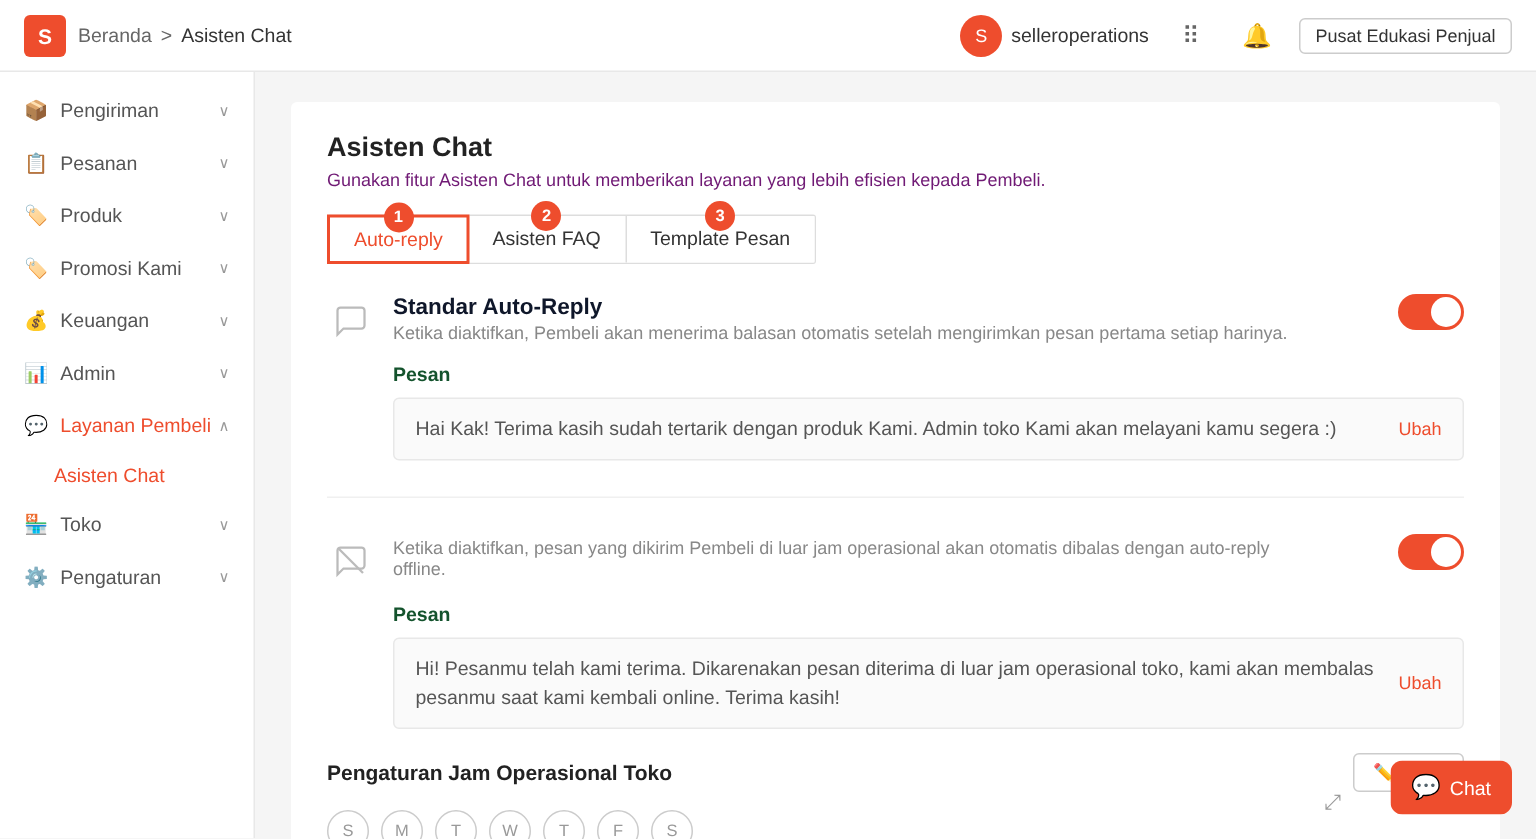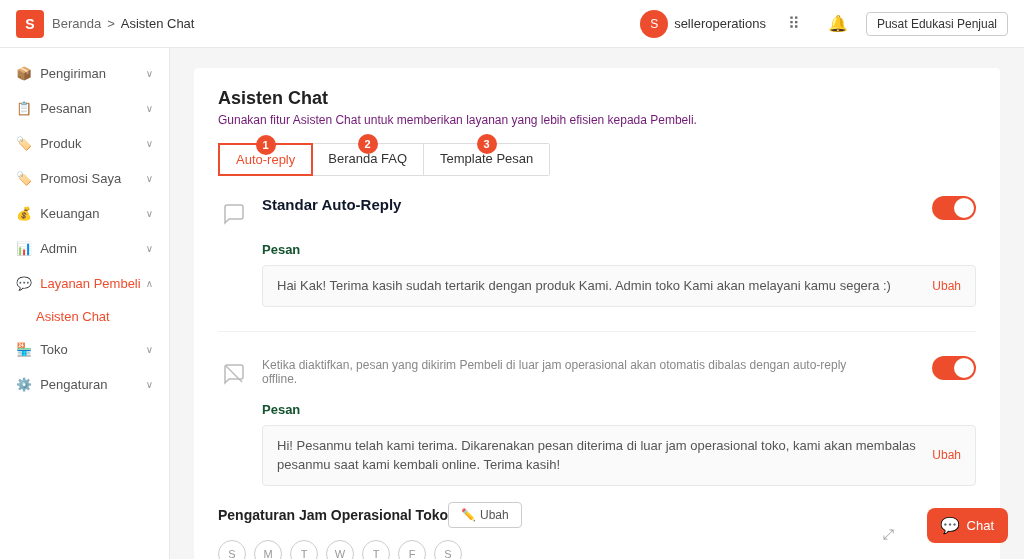--- a/index.html
+++ b/index.html
@@ -57,21 +57,21 @@
     .toggle-knob { width: 20px; height: 20px; background: #fff; border-radius: 50%; position: absolute; top: 2px; right: 2px; }
 
     
     .msg-label { font-size: 13px; font-weight: 600; color: #14532d; margin-bottom: 8px; margin-left: 44px; }
     .msg-box { display: flex; align-items: center; justify-content: space-between; background: #fafafa; border: 1px solid #e8e8e8; border-radius: 4px; padding: 10px 14px; margin-left: 44px; }
     .msg-text { font-size: 13px; color: #555; flex: 1; line-height: 1.5; }
     .msg-edit { font-size: 12px; color: #ee4d2d; cursor: pointer; margin-left: 16px; flex-shrink: 0; }
 
     
     .op-hours-section { margin-top: 16px; }
-    .op-hours-header { display: flex; align-items: center; margin-bottom: 12px; }
+    .op-hours-header { display: flex; align-items: center; justify-content: space-between; margin-bottom: 12px; }
     .op-hours-title { font-size: 14px; font-weight: 600; color: #222; }
     .op-hours-edit { display: flex; align-items: center; gap: 4px; border: 1px solid #ccc; border-radius: 4px; padding: 5px 12px; font-size: 12px; color: #555; cursor: pointer; background: #fff; }
     .days-row { display: flex; gap: 8px; }
     .day-circle { width: 28px; height: 28px; border-radius: 50%; border: 1px solid #ccc; display: flex; align-items: center; justify-content: center; font-size: 11px; color: #999; }
 
     
     .chat-fab { position: fixed; bottom: 16px; right: 16px; background: #ee4d2d; color: #fff; border-radius: 8px; padding: 8px 14px; display: flex; align-items: center; gap: 6px; cursor: pointer; font-size: 13px; font-weight: 500; }
     .chat-fab-icon { font-size: 16px; }
 
     
@@ -120,21 +120,21 @@
     <div class="sidebar-item">
       <div class="sidebar-item-left">
         <span>🏷️</span>
         <span>Produk</span>
       </div>
       <span class="chevron">∨</span>
     </div>
     <div class="sidebar-item">
       <div class="sidebar-item-left">
         <span>🏷️</span>
-        <span>Promosi Saya</span>
+        <span>Promosi Kami</span>
       </div>
       <span class="chevron">∨</span>
     </div>
     <div class="sidebar-item">
       <div class="sidebar-item-left">
         <span>💰</span>
         <span>Keuangan</span>
       </div>
       <span class="chevron">∨</span>
     </div>
@@ -175,39 +175,40 @@
     <div class="content-card">
       <div class="page-title">Asisten Chat</div>
       <div class="page-desc">Gunakan fitur Asisten Chat untuk memberikan layanan yang lebih efisien kepada Pembeli.</div>
 
       <div class="tabs">
         <div class="tab active" style="position:relative;">
           <span>Auto-reply</span>
           <div class="tab-badge">1</div>
         </div>
         <div class="tab" style="position:relative;">
-          <span>Beranda FAQ</span>
+          <span>Asisten FAQ</span>
           <div class="tab-badge">2</div>
         </div>
         <div class="tab" style="position:relative;">
           <span>Template Pesan</span>
           <div class="tab-badge">3</div>
         </div>
       </div>
 
       <div class="section">
         <div class="section-header">
           <div class="section-header-left">
             <div class="section-icon">
               <svg width="24" height="24" viewBox="0 0 24 24" fill="none" stroke="#bbb" stroke-width="1.5">
                 <path d="M21 15a2 2 0 0 1-2 2H7l-4 4V5a2 2 0 0 1 2-2h14a2 2 0 0 1 2 2z"></path>
               </svg>
             </div>
             <div>
               <div class="section-title">Standar Auto-Reply</div>
+              <div class="section-subtitle">Ketika diaktifkan, Pembeli akan menerima balasan otomatis setelah mengirimkan pesan pertama setiap harinya.</div>
             </div>
           </div>
           <div class="toggle">
             <div class="toggle-knob"></div>
           </div>
         </div>
         <div class="msg-label">Pesan</div>
         <div class="msg-box">
           <span class="msg-text">Hai Kak! Terima kasih sudah tertarik dengan produk Kami. Admin toko Kami akan melayani kamu segera :)</span>
           <span class="msg-edit">Ubah</span>

